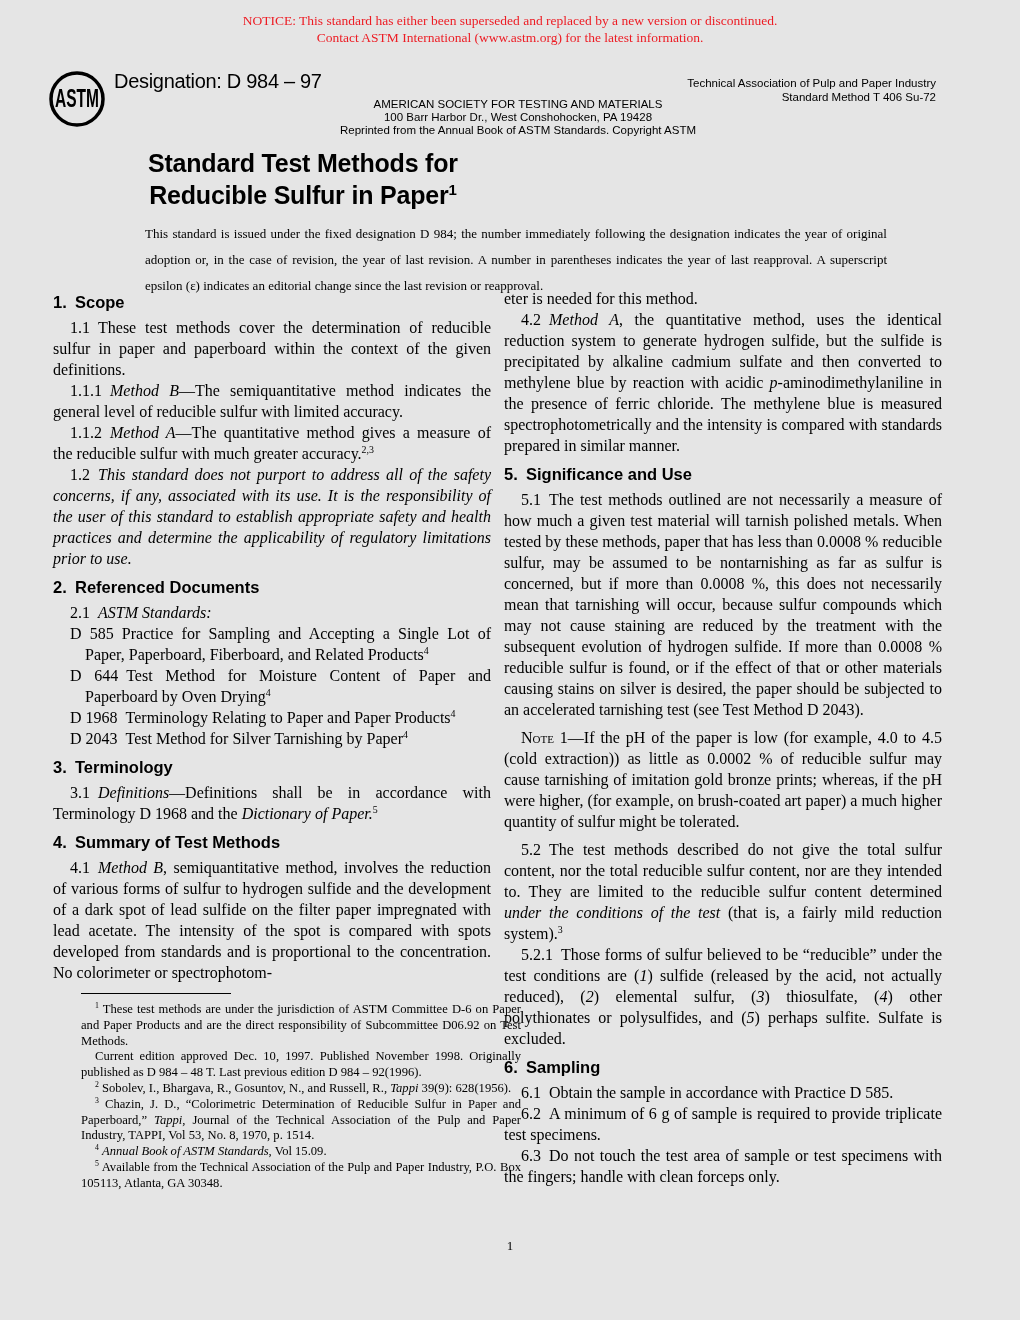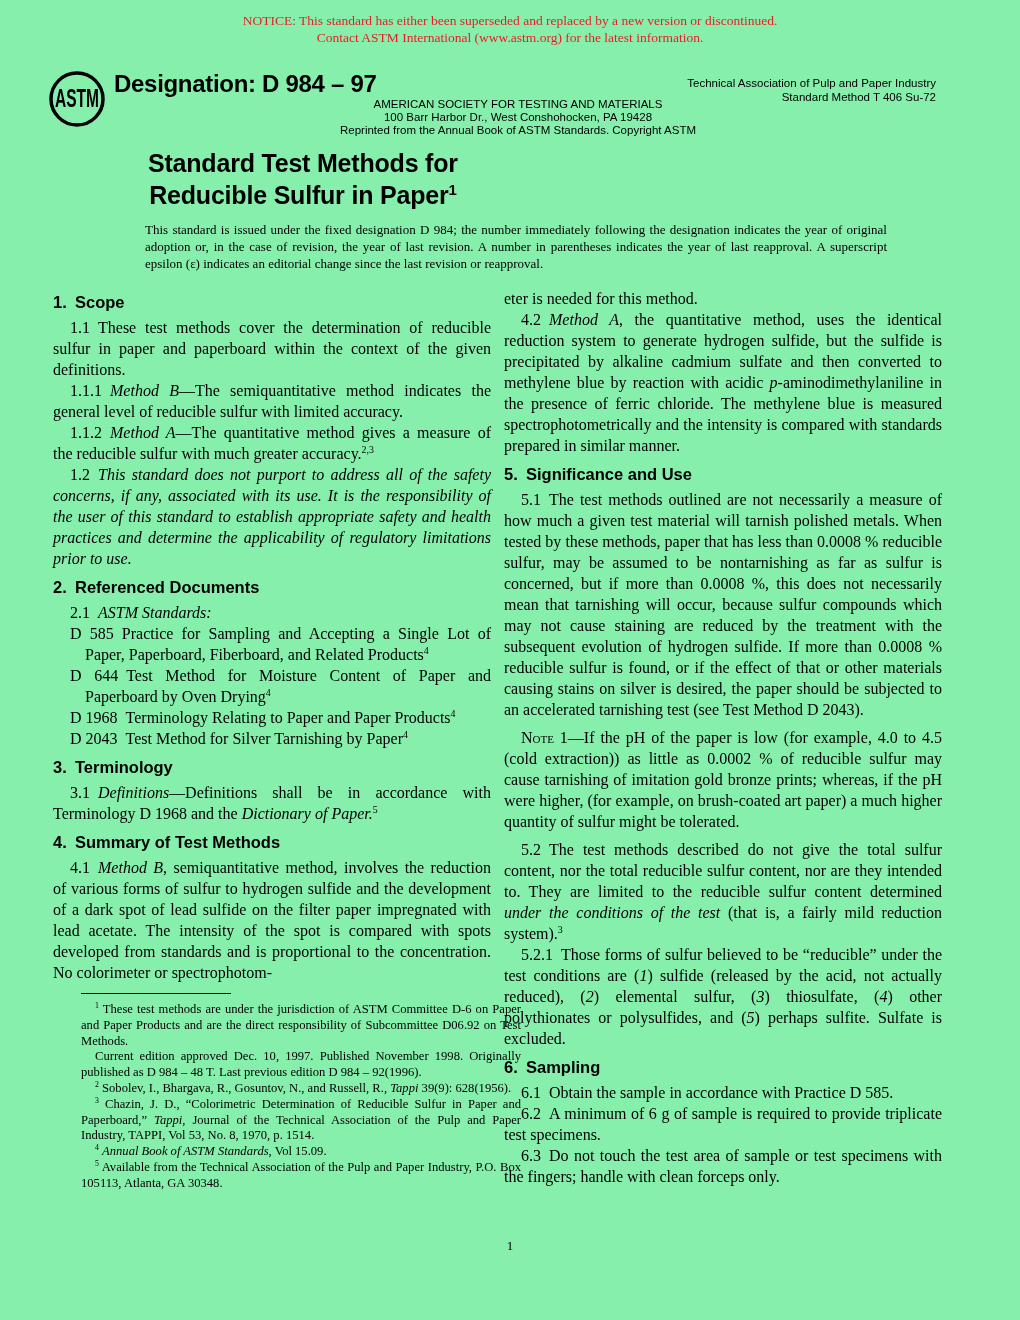--- a/index.html
+++ b/index.html
@@ -1,52 +1,52 @@
 <!DOCTYPE html>
 <html><head>
 <meta charset="utf-8">
 <style>
   * { margin:0; padding:0; box-sizing:border-box; }
   html,body { background:#9a9a9a; }
   .page {
     position:relative; width:1020px; height:1320px; margin:0 auto;
-    background:#86efac; color:#000;
+    background:#e5e5e5; color:#000;
     font-family:"Liberation Serif","DejaVu Serif",serif;
     overflow:hidden;
   }
   .notice {
     position:absolute; top:12px; left:0; width:100%;
     text-align:center; color:#ed1c24;
     font-size:13.5px; line-height:17px;
   }
   .logo { position:absolute; left:48px; top:66px; }
   .designation {
     position:absolute; left:114px; top:70px;
     font-family:"Liberation Sans","DejaVu Sans",sans-serif;
-    font-weight:bold; font-size:24px; letter-spacing:-0.3px;
+    font-weight:normal; font-size:20px; letter-spacing:-0.3px;
   }
   .hdr-right {
     position:absolute; right:84px; top:76px; text-align:right;
     font-family:"Liberation Sans","DejaVu Sans",sans-serif;
     font-size:11.5px; line-height:14px;
   }
   .hdr-center {
     position:absolute; left:8px; top:98px; width:100%; text-align:center;
     font-family:"Liberation Sans","DejaVu Sans",sans-serif;
     font-size:11.5px; line-height:13px;
   }
   .title {
     position:absolute; left:148px; top:147px;
     font-family:"Liberation Sans","DejaVu Sans",sans-serif;
     font-weight:bold; font-size:25px; line-height:32px; letter-spacing:-0.2px;text-align:center;
   }
   .title sup { font-size:60%; }
   .intro {
     position:absolute; left:145px; top:221px; width:742px;
-    font-size:13px; line-height:17px; text-align:justify;
+    font-size:13px; line-height:26px; text-align:justify;
   }
   .col { position:absolute; top:288px; width:438px; }
   .col-left  { left:53px; }
   .col-right { left:504px; }
   .col p { font-size:16px; line-height:21px; text-align:justify; text-indent:17px; }
   .col p.noindent { text-indent:0; }
   .sec {
     font-size:16.5px; font-weight:bold; margin:9px 0 5px 0;
     font-family:Liberation Sans, sans-serif;
   }

